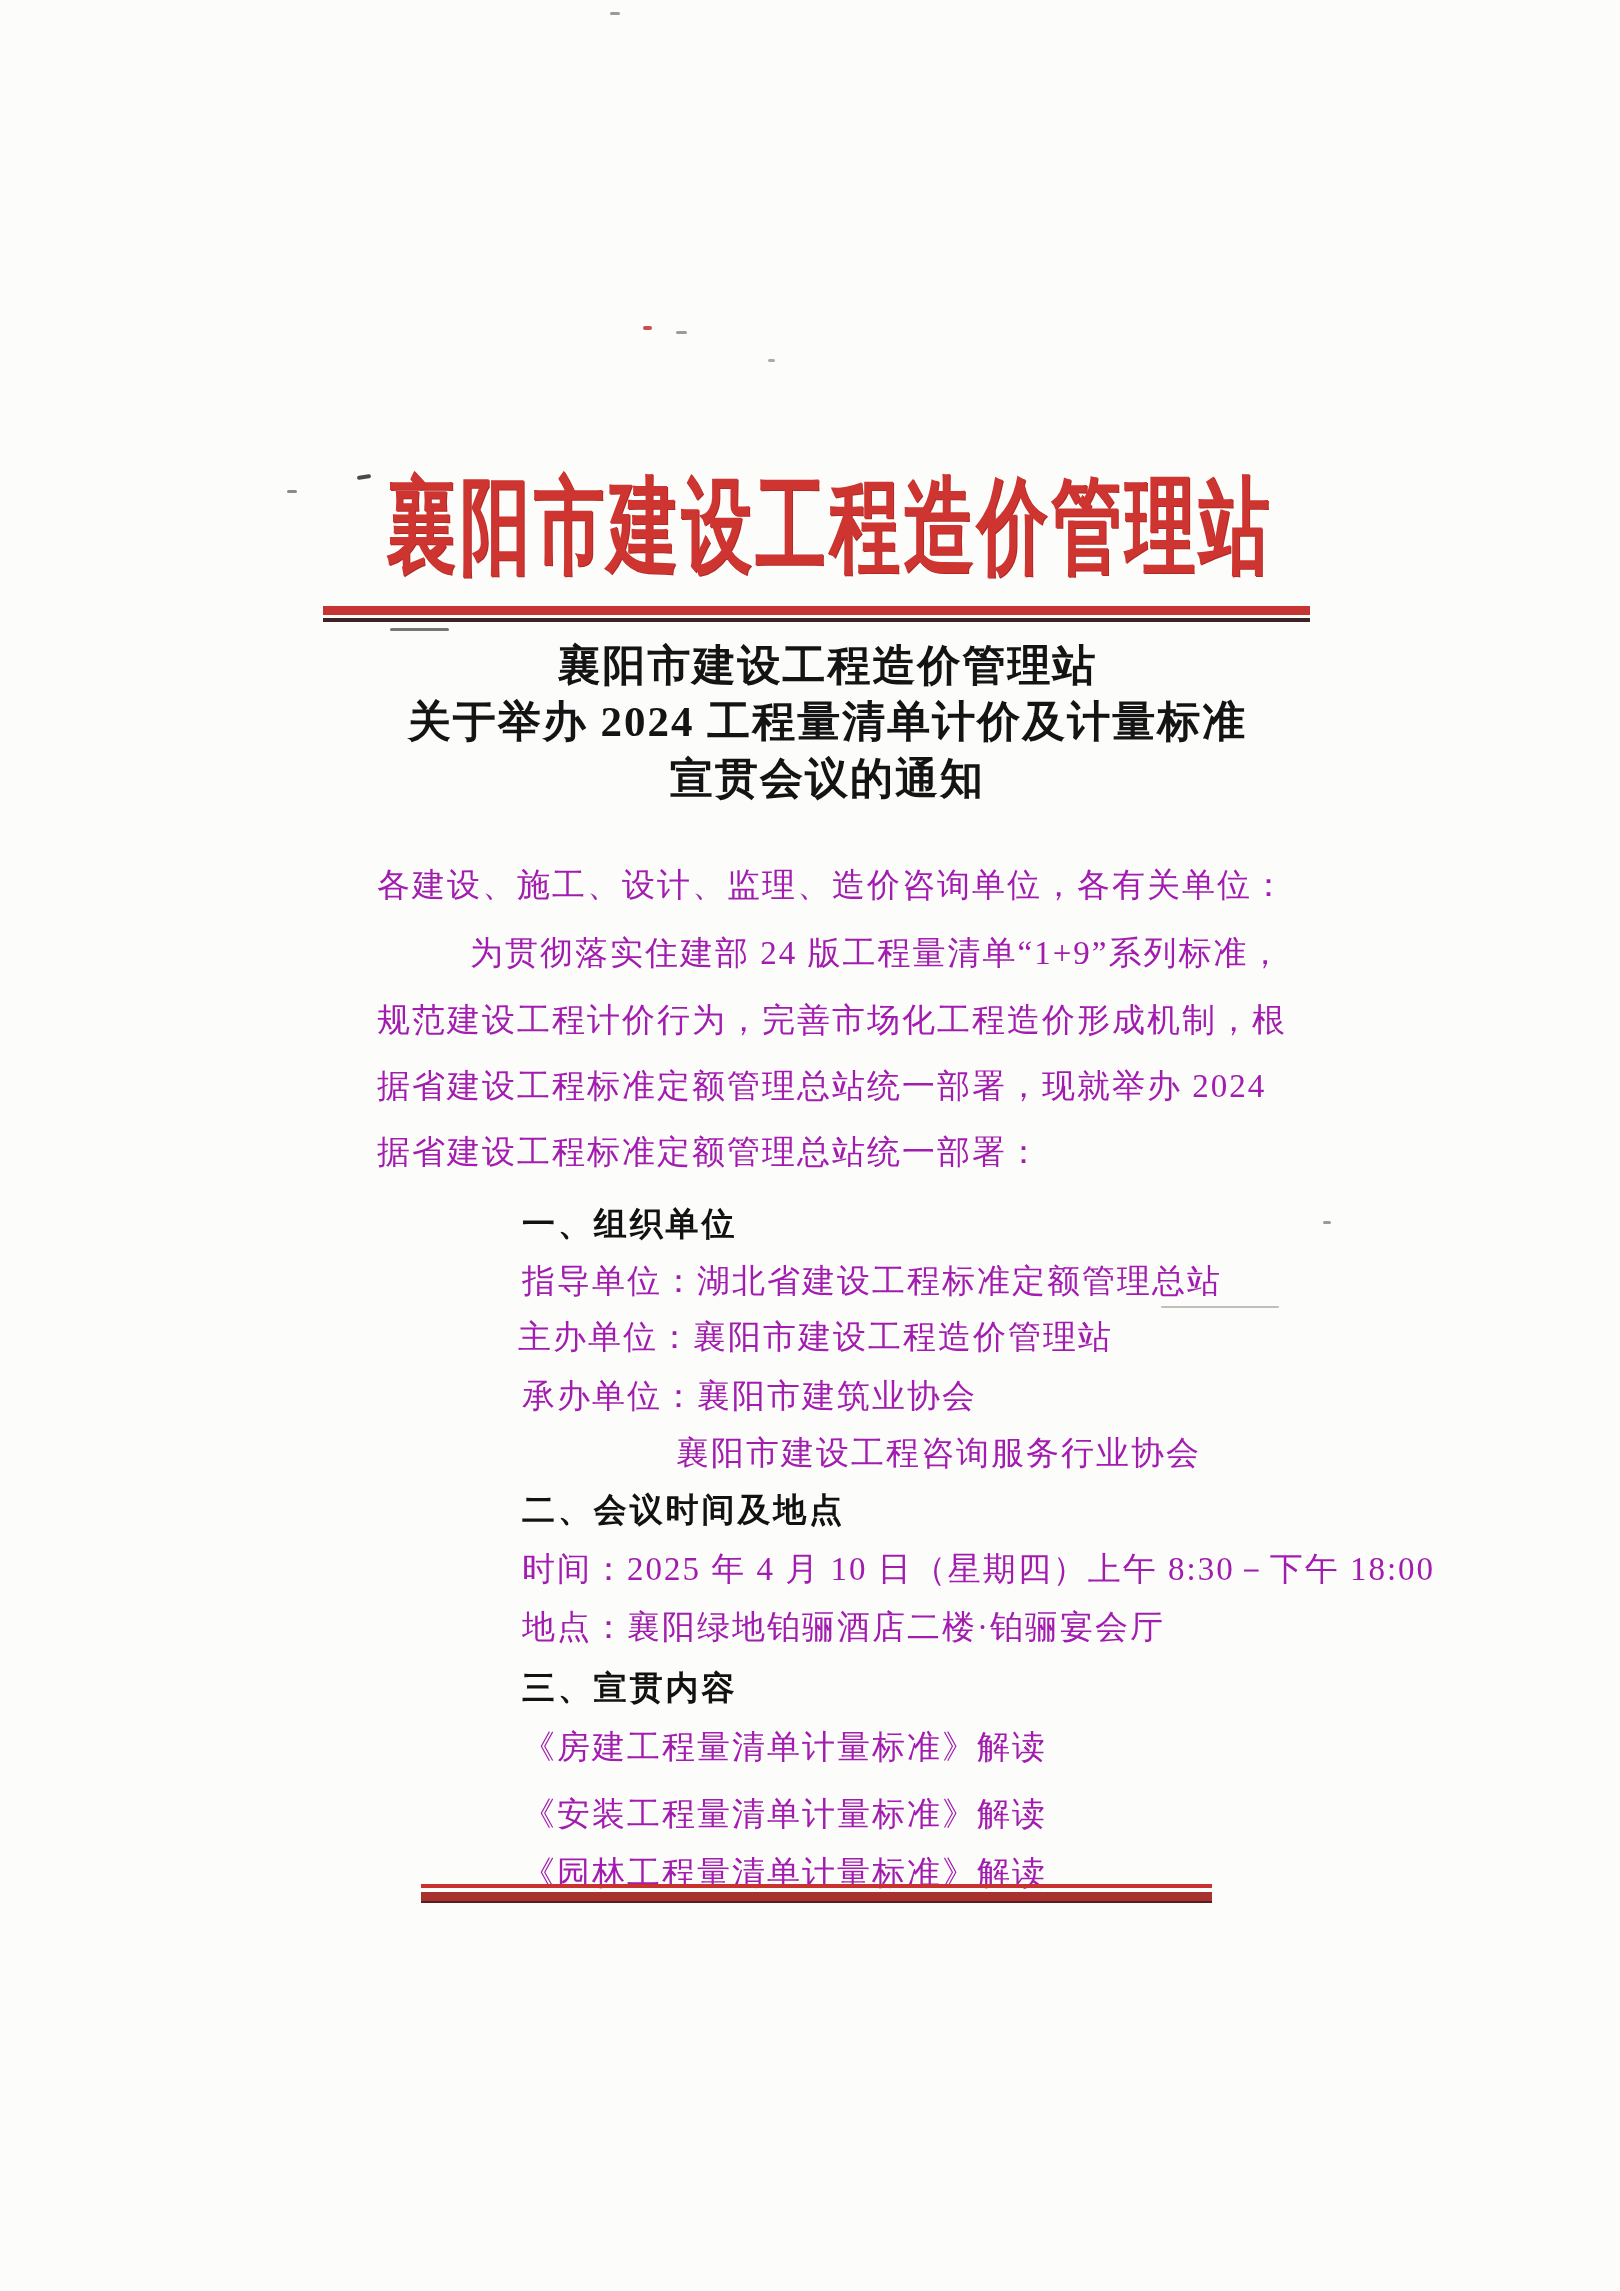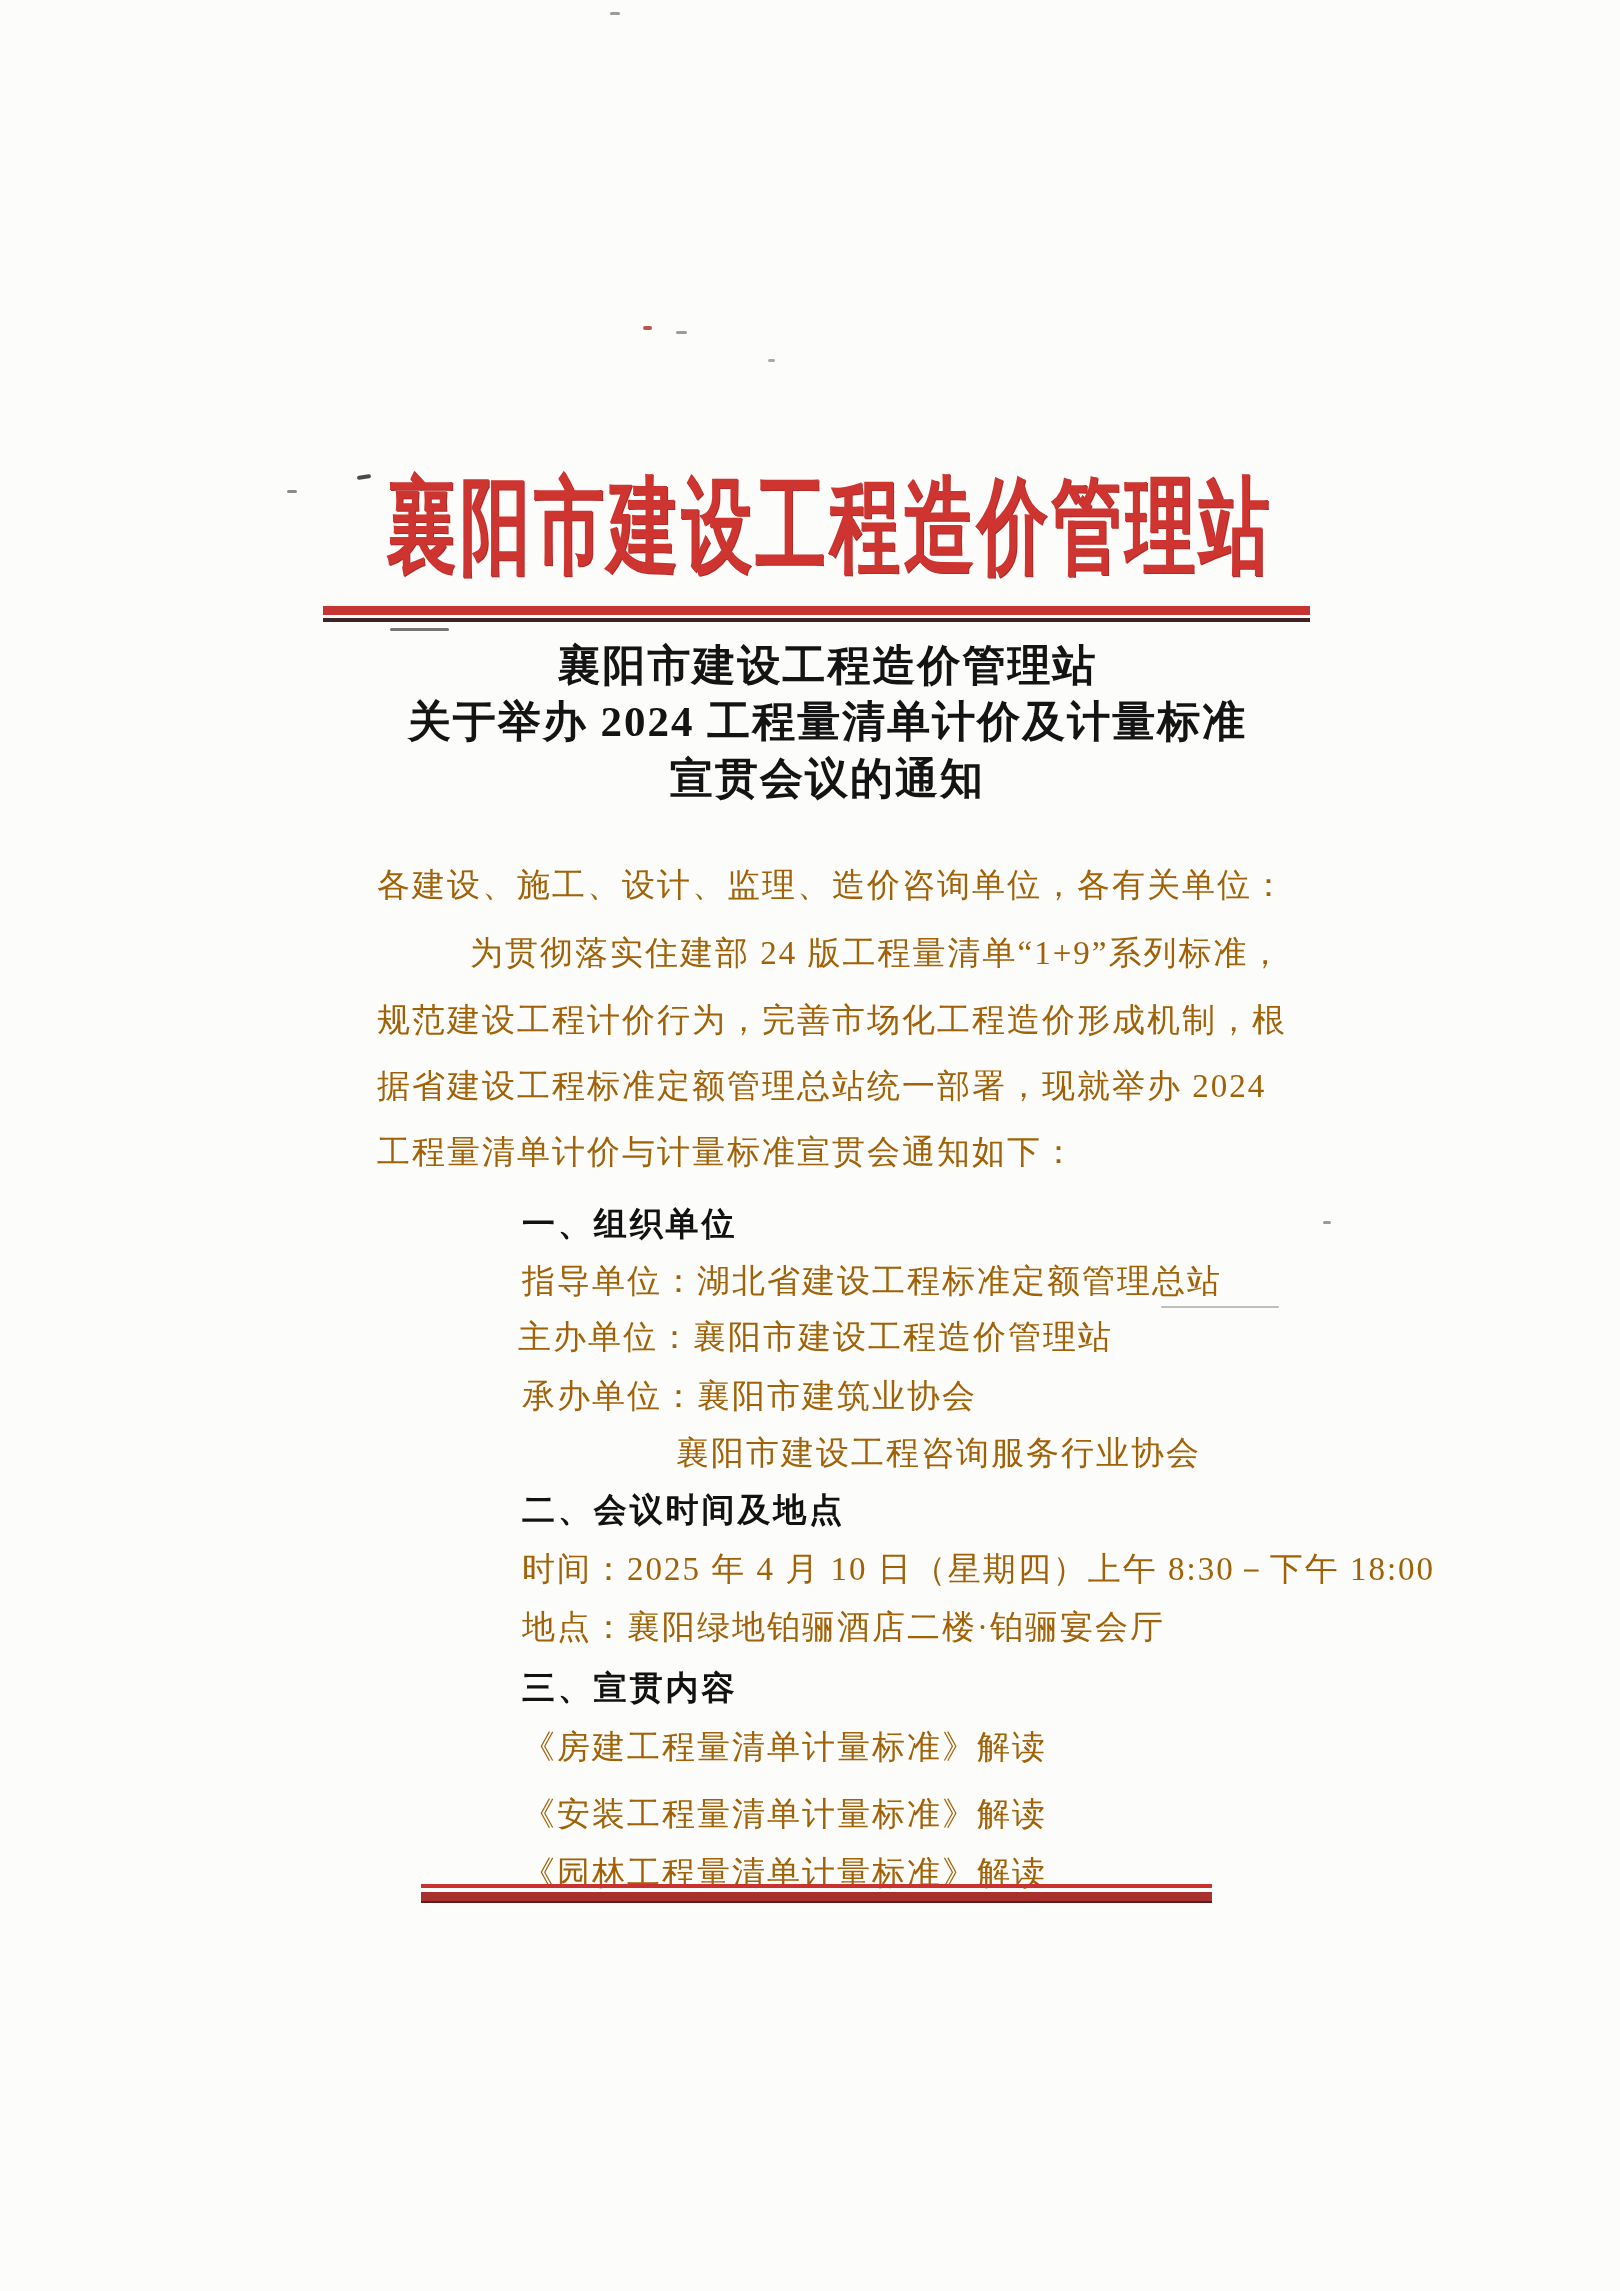--- a/index.html
+++ b/index.html
@@ -30,21 +30,21 @@
     text-align:center;padding-left:35px;box-sizing:border-box;
     font-size:43px;font-weight:700;letter-spacing:2px;color:#141414;
     white-space:nowrap;
   }
   .dt1{top:637px;}
   .dt2{top:693px;}
   .dt3{top:750px;}
   
   .line{
     position:absolute;white-space:nowrap;
-    font-size:33px;letter-spacing:2px;color:#a16207;
+    font-size:33px;letter-spacing:2px;color:#a21caf;
   }
   .heading{
     font-family:Liberation Mono, monospace;
     font-weight:700;letter-spacing:2.9px;color:#121212;
   }
   
   .rule-bot-thin{position:absolute;top:1884px;left:421px;width:791px;height:3.9px;background:#c9322e;}
   .rule-bot-thick{position:absolute;top:1892px;left:421px;width:791px;height:8.8px;background:#a8302d;border-bottom:2px solid #55201f;}
   
   .speck{position:absolute;border-radius:2px;}
@@ -60,21 +60,21 @@
 
   <div class="doc-title-line dt1">襄阳市建设工程造价管理站</div>
   <div class="doc-title-line dt2">关于举办 2024 工程量清单计价及计量标准</div>
   <div class="doc-title-line dt3">宣贯会议的通知</div>
 
   <div class="line" style="top:863px;left:377px;">各建设、施工、设计、监理、造价咨询单位，各有关单位：</div>
 
   <div class="line" style="top:931px;left:470px;">为贯彻落实住建部 24 版工程量清单“1+9”系列标准，</div>
   <div class="line" style="top:998px;left:377px;">规范建设工程计价行为，完善市场化工程造价形成机制，根</div>
   <div class="line" style="top:1064px;left:377px;">据省建设工程标准定额管理总站统一部署，现就举办 2024</div>
-  <div class="line" style="top:1130px;left:377px;">工程量清单计价与计量标准宣贯会通知如下：</div>
+  <div class="line" style="top:1130px;left:377px;">据省建设工程标准定额管理总站统一部署：</div>
 
   <div class="line heading" style="top:1202px;left:522px;">一、组织单位</div>
   <div class="line" style="top:1259px;left:522px;">指导单位：湖北省建设工程标准定额管理总站</div>
   <div class="line" style="top:1315px;left:518px;">主办单位：襄阳市建设工程造价管理站</div>
   <div class="line" style="top:1374px;left:522px;">承办单位：襄阳市建筑业协会</div>
   <div class="line" style="top:1431px;left:647px;margin-left:29px;">襄阳市建设工程咨询服务行业协会</div>
 
   <div class="line heading" style="top:1488px;left:522px;">二、会议时间及地点</div>
   <div class="line" style="top:1547px;left:522px;">时间：2025 年 4 月 10 日（星期四）上午 8:30－下午 18:00</div>
   <div class="line" style="top:1605px;left:522px;">地点：襄阳绿地铂骊酒店二楼·铂骊宴会厅</div>

